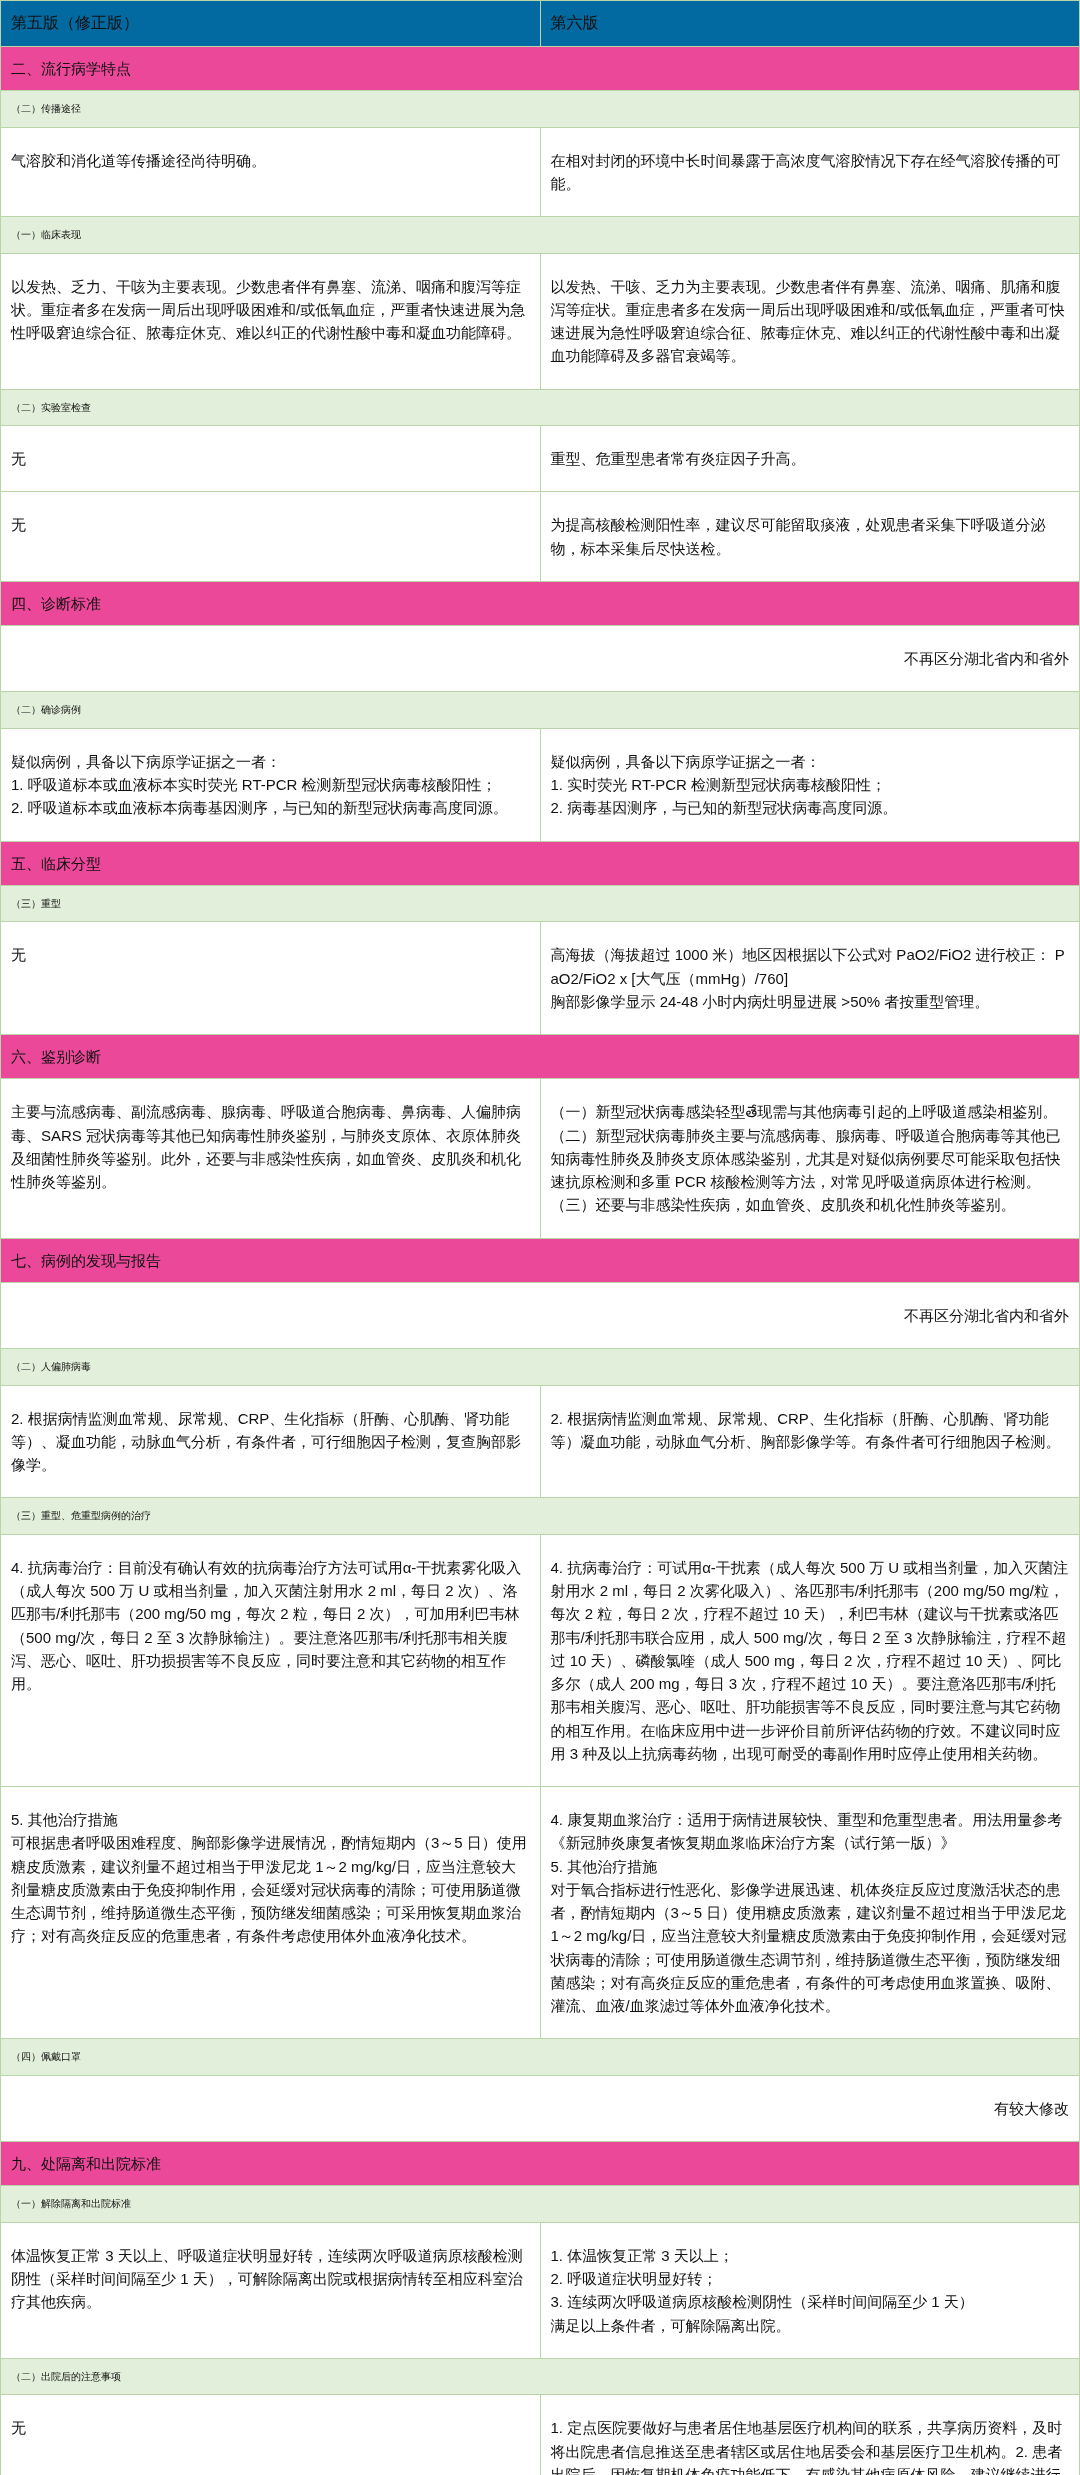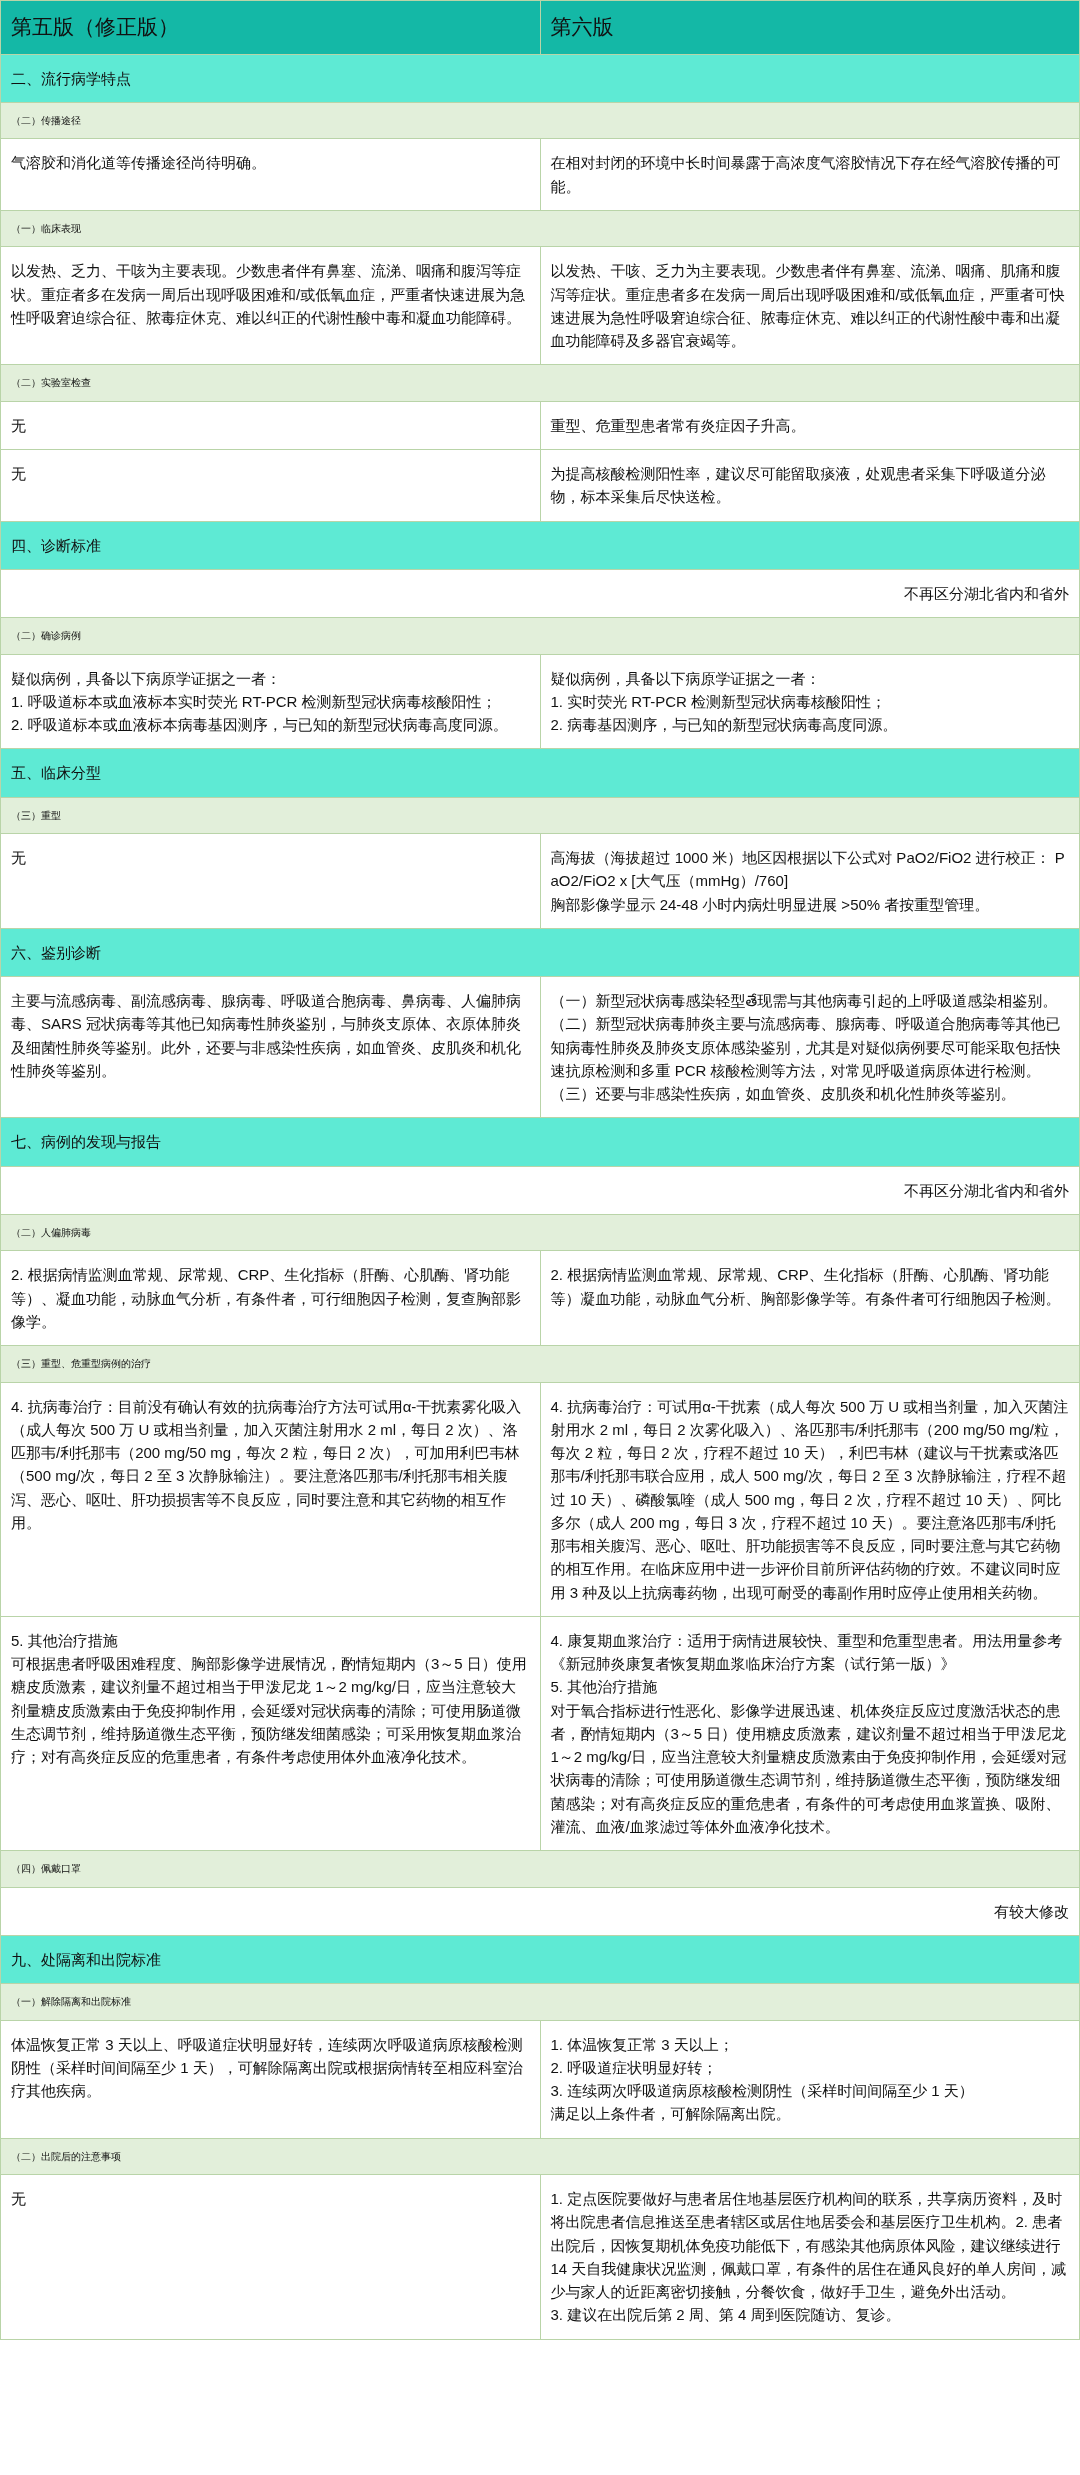--- a/index.html
+++ b/index.html
@@ -12,36 +12,37 @@
     width: 1080px;
   }
   table.doc {
     width: 1080px;
     border-collapse: collapse;
     table-layout: fixed;
   }
   table.doc td {
     border: 1px solid #b9d4a8;
     vertical-align: top;
-    padding: 12px 10px;
+    padding: 21px 10px;
     font-size: 15px;
     line-height: 1.55;
     color: #111111;
     word-break: break-all;
   }
   td.col-a { width: 50%; }
   td.col-b { width: 50%; }
   tr.header td {
-    background: #14b8a6;
-    font-size: 21px;
+    background: #0369a1;
+    font-size: 16px;
     padding: 10px;
   }
   tr.section td {
-    background: #5eead4;
+    background: #ec4899;
     font-size: 15px;
+    padding: 10px;
   }
   tr.subsection td {
     background: #e2efda;
     font-size: 10px;
     padding: 10px;
   }
   tr.plain td {
     background: #ffffff;
   }
   tr.plainfull td {

